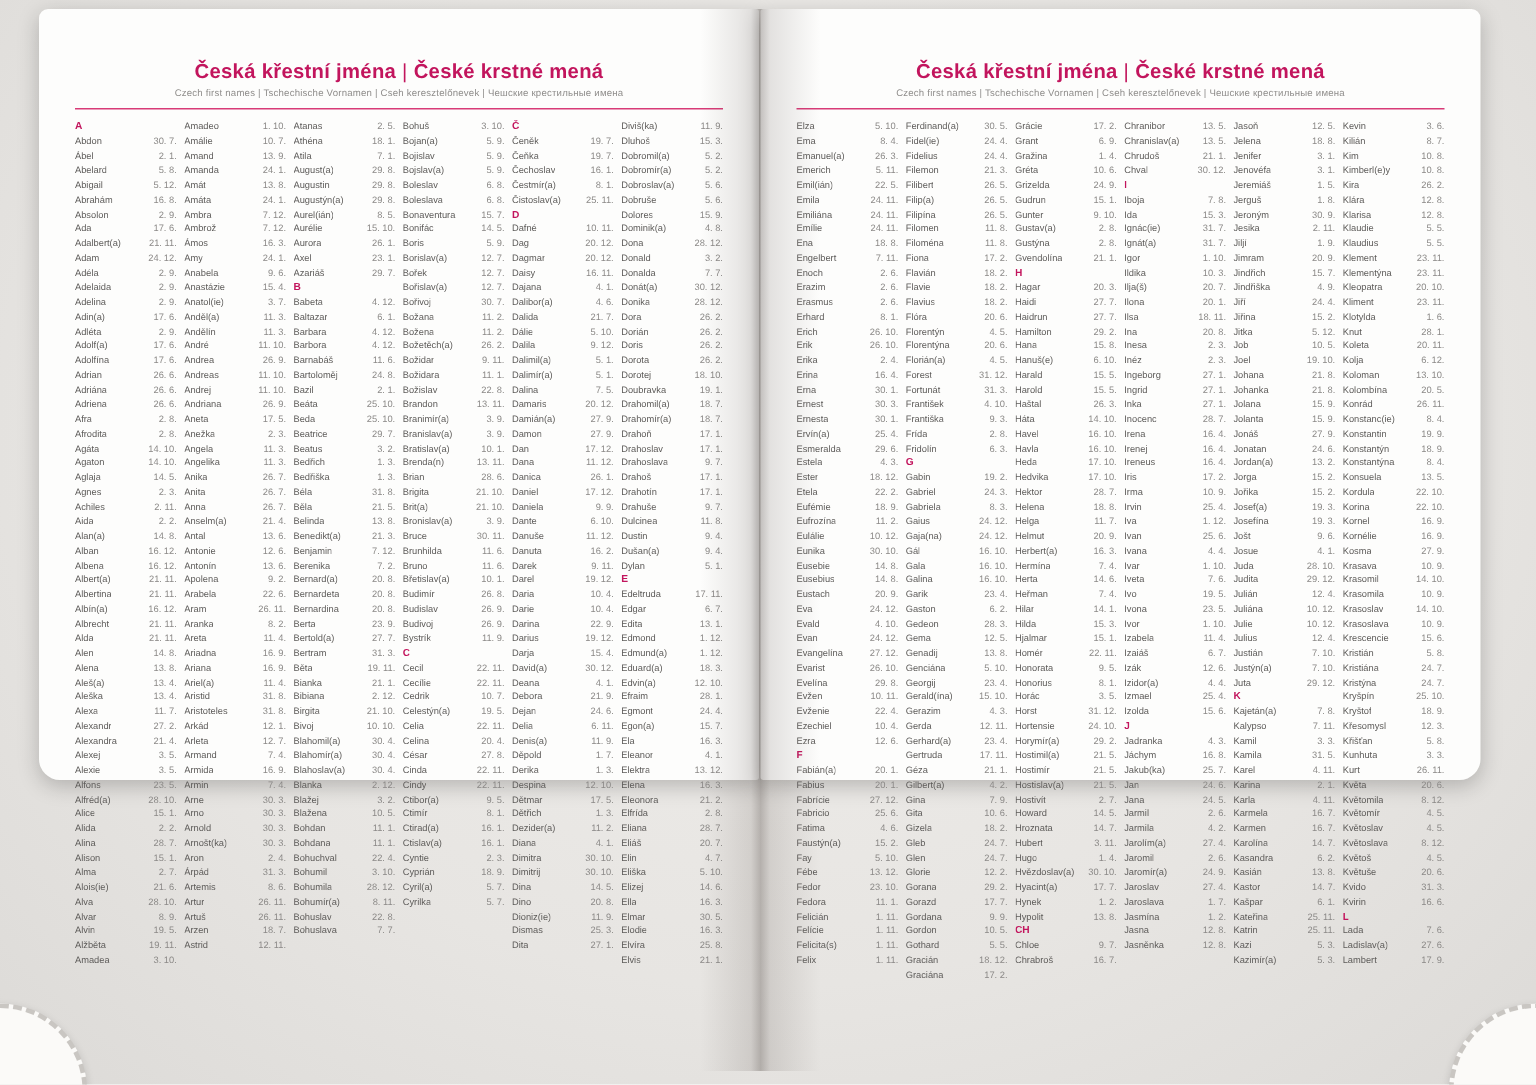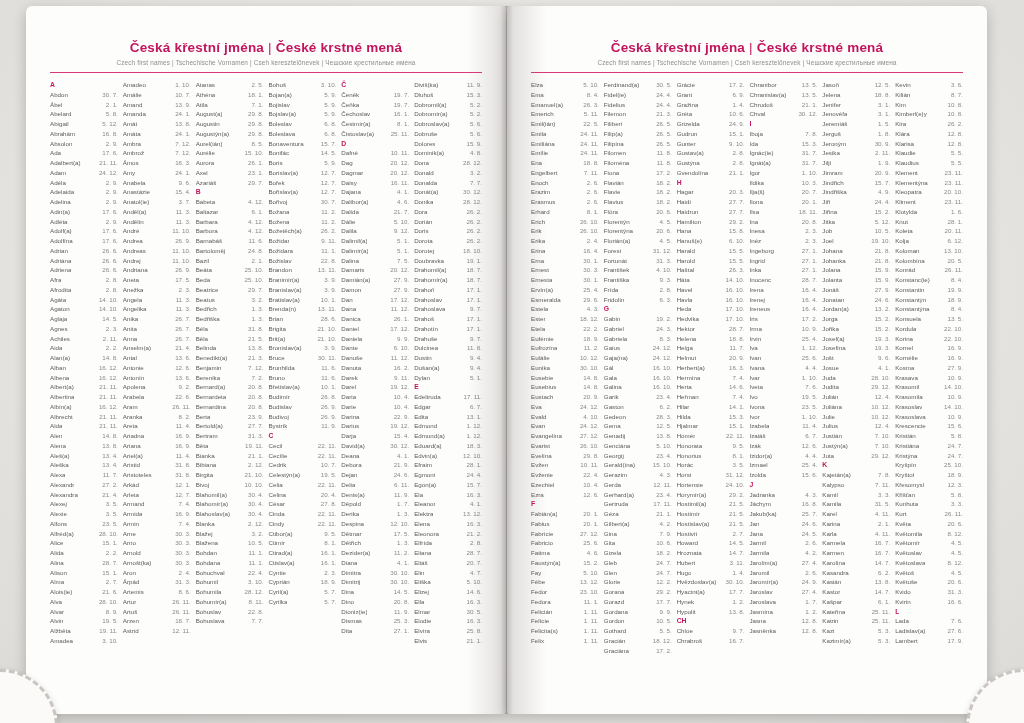--- a/index.html
+++ b/index.html
@@ -4,21 +4,21 @@
 <style>
   html,body{margin:0;padding:0;}
   body{
     width:1024px;height:723px;position:relative;overflow:hidden;
     background:#e9e7e4;
     background:radial-gradient(ellipse at 50% 40%, #f0eeeb 0%, #e7e5e2 60%, #dcdad7 100%);
     font-family:"Liberation Sans","DejaVu Sans",sans-serif;
   }
   .spread{position:absolute;top:6px;left:26px;width:962px;height:708px;}
   .page{
-    position:absolute;top:0;width:480px;height:708px;background:#fdfdfc;
+    position:absolute;top:0;width:480px;height:514px;background:#fdfdfc;
     box-shadow:0 4px 14px rgba(0,0,0,.22);
   }
   .page.left{left:0;border-radius:6px 2px 2px 14px;}
   .page.right{left:481px;border-radius:2px 6px 14px 2px;}
   .gutter{
     position:absolute;top:0;left:441px;width:80px;height:708px;pointer-events:none;z-index:5;
     background:linear-gradient(to right, rgba(0,0,0,0) 0%, rgba(90,80,75,.16) 42%, rgba(60,50,45,.30) 50%, rgba(90,80,75,.16) 58%, rgba(0,0,0,0) 100%);
   }
   .page-inner{padding:34px 24px 0 24px;}
   .hdr{ text-align:center; }

